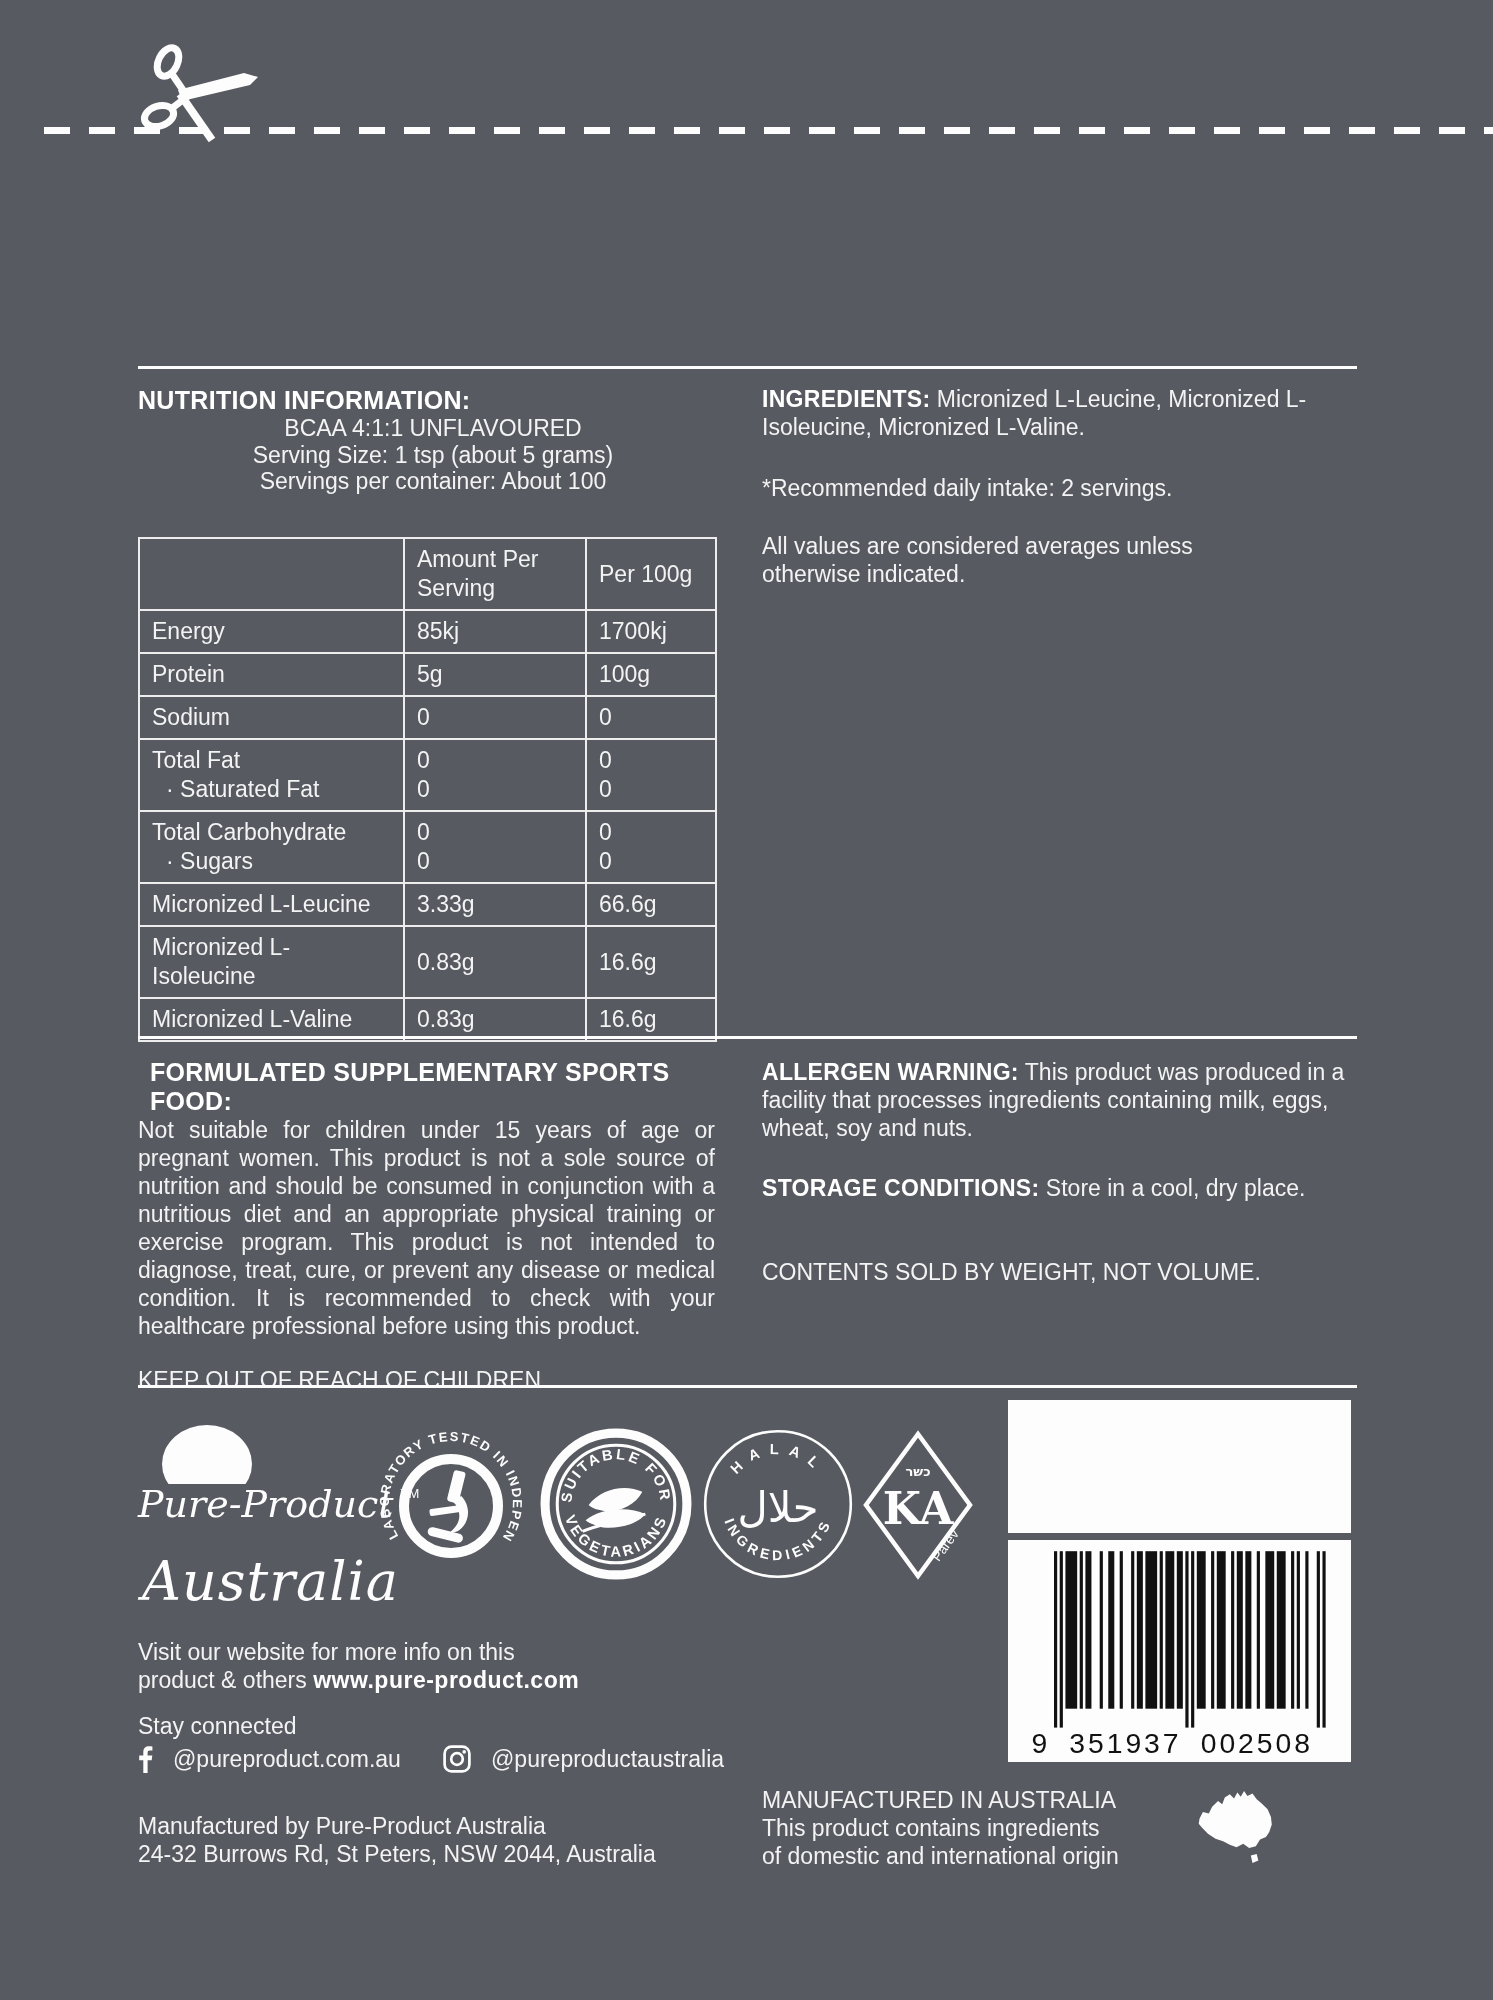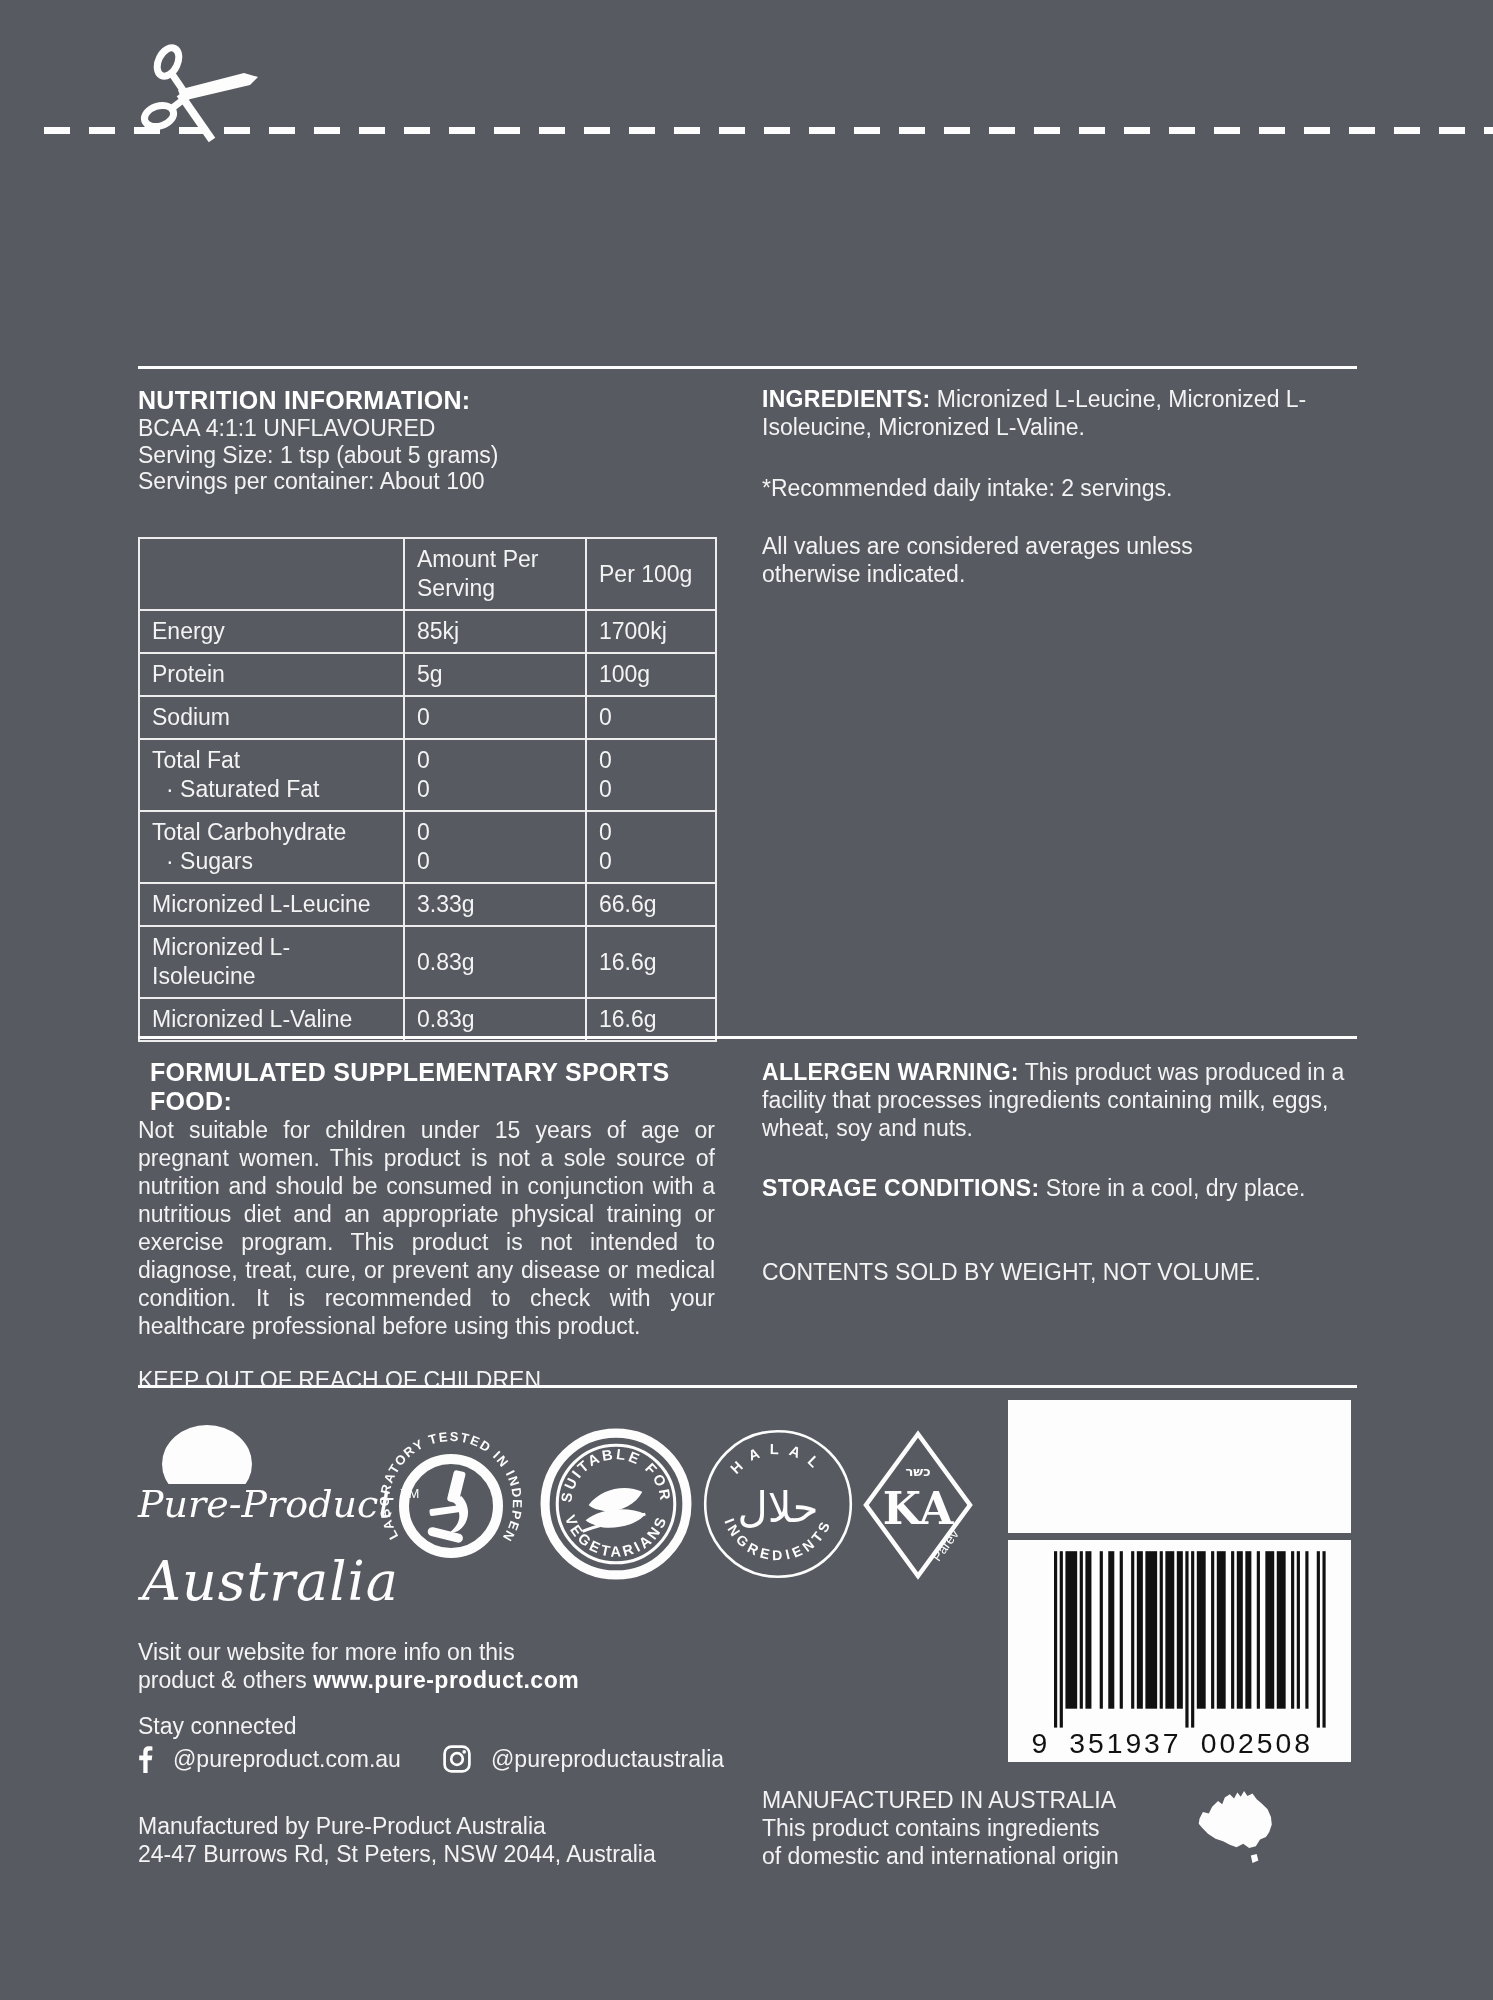--- a/index.html
+++ b/index.html
@@ -10,21 +10,21 @@
     font-family:"Liberation Sans", sans-serif; color:#f3f3f4;
   }
   .abs { position:absolute; }
   .bold { font-weight:700; color:#ffffff; letter-spacing:.3px; }
   .rule { position:absolute; left:138px; width:1219px; height:3px; background:#fdfdfd; }
   .dashes {
     position:absolute; top:127px; left:44px; right:0; height:7px;
     background:repeating-linear-gradient(90deg,#fdfdfd 0 26px,transparent 26px 45px);
   }
   .body-text { font-size:23px; line-height:28px; }
-  .tight { font-size:23px; line-height:26.5px; }
+  .tight { font-size:23px; line-height:26.5px;text-align:center; }
 
   
   table.nutri { border-collapse:collapse; table-layout:fixed; width:577px; }
   table.nutri th, table.nutri td {
     border:2px solid #ededee; font-size:23px; font-weight:400; text-align:left;
     padding:6px 12px; vertical-align:middle; line-height:29px; color:#f3f3f4;
   }
   table.nutri thead th { height:68px; }
   table.nutri td .sub { padding-left:14px; }
 
@@ -343,21 +343,21 @@
         <rect x="1.6" y="1.6" width="24.8" height="24.8" rx="7" fill="none" stroke="#fdfdfd" stroke-width="2.7"></rect>
         <circle cx="14" cy="14" r="5.8" fill="none" stroke="#fdfdfd" stroke-width="2.7"></circle>
         <circle cx="21.2" cy="6.9" r="1.8" fill="#fdfdfd"></circle>
       </svg>
       <span>@pureproductaustralia</span>
     </div>
   </div>
 
   <div class="abs body-text" style="left:138px;top:1812px;width:620px;">
     <div>Manufactured by Pure-Product Australia</div>
-    <div>24-47 Burrows Rd, St Peters, NSW 2044, Australia</div>
+    <div>24-32 Burrows Rd, St Peters, NSW 2044, Australia</div>
   </div>
 
   <div class="abs body-text" style="left:762px;top:1786px;width:430px;">
     <div>MANUFACTURED IN AUSTRALIA</div>
     <div>This product contains ingredients</div>
     <div>of domestic and international origin</div>
   </div>
   <svg class="abs" style="left:1192px;top:1786px;" width="84" height="82" viewBox="0 0 100 96">
     <path fill="#fdfdfd" d="M9 38 L13 30 L20 32 L24 24 L31 17 L36 21 L39 13 L45 9 L50 14 L54 7 L58 12 L62 5 L66 11 L72 8 L77 15 L83 20 L90 27 L94 36 L95 45 L92 54 L88 60 L81 63 L76 71 L68 73 L61 68 L53 72 L45 69 L37 65 L28 62 L19 56 L12 49 L8 44 Z"></path>
     <path fill="#fdfdfd" d="M70 82 L77 80 L79 88 L72 91 Z"></path>

